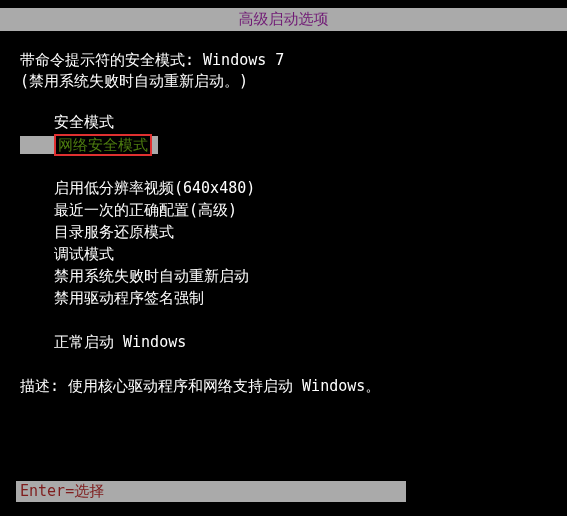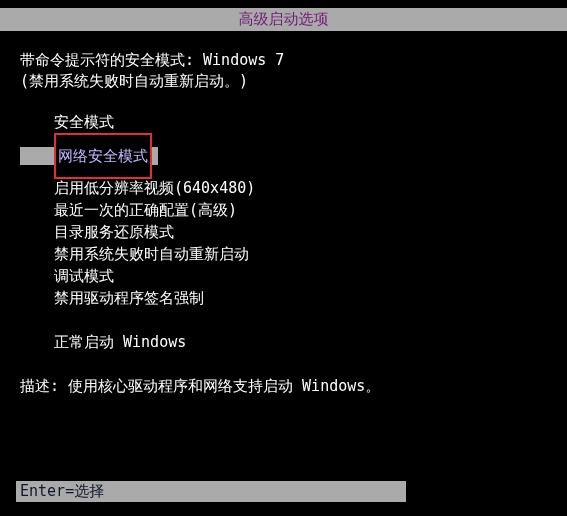--- a/index.html
+++ b/index.html
@@ -51,38 +51,38 @@
     .selection-left {
       width: 34px;
       margin-left: -34px;
     }
     .selection-right {
       width: 6px;
     }
     .selected-text {
       display: inline-block;
       background: #000;
-      color: #c4b5fd;
+      color: #4d7c0f;
       border: 2px solid #e03030;
-      padding: 12px 2px;
+      padding: 0 2px;
       line-height: 18px;
       vertical-align: middle;
     }
     .group-gap {
       height: 22px;
     }
     .description {
       margin-top: 24px;
     }
     .bottom-bar {
       position: absolute;
       left: 16px;
       bottom: 14px;
       background: #aaa;
-      color: #0f172a;
+      color: #7f1d1d;
       padding: 1px 4px;
       width: 390px;
     }
   </style>
 </head>
 <body>
 
 <div class="title-bar">
   <span>高级启动选项</span>
 </div>
@@ -110,24 +110,24 @@
     <div class="option-row">
       <span>启用低分辨率视频(640x480)</span>
     </div>
     <div class="option-row">
       <span>最近一次的正确配置(高级)</span>
     </div>
     <div class="option-row">
       <span>目录服务还原模式</span>
     </div>
     <div class="option-row">
-      <span>禁用系统失败时自动重新启动</span>
+      <span>调试模式</span>
     </div>
     <div class="option-row">
-      <span>调试模式</span>
+      <span>禁用系统失败时自动重新启动</span>
     </div>
     <div class="option-row">
       <span>禁用驱动程序签名强制</span>
     </div>
 
     <div class="group-gap"></div>
 
     <div class="option-row">
       <span>正常启动 Windows</span>
     </div>

